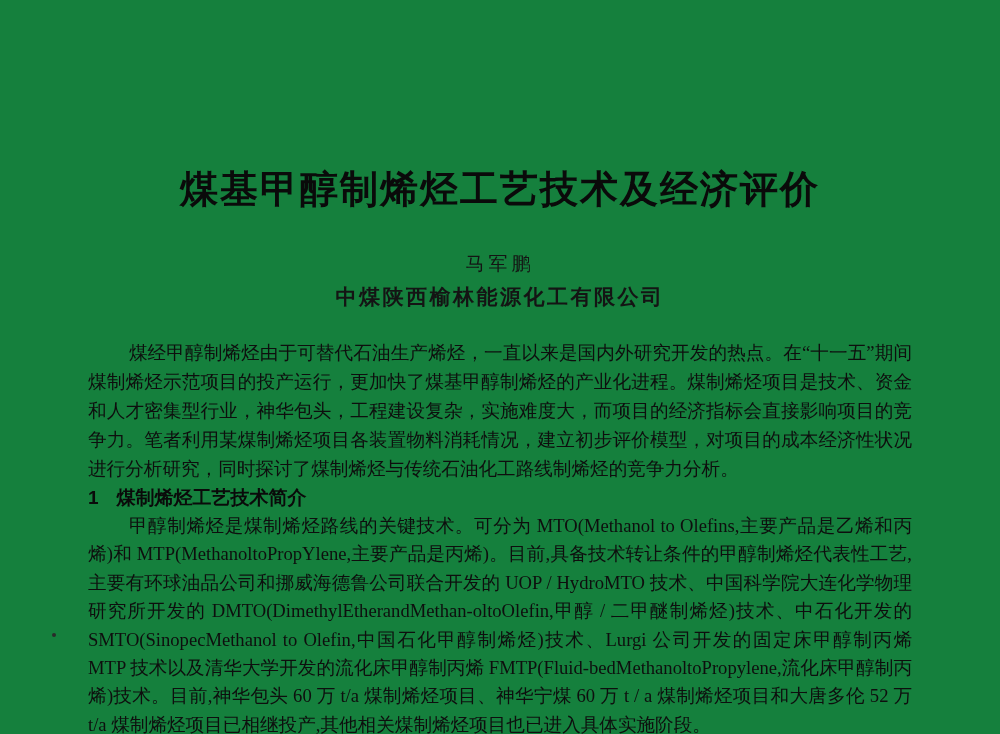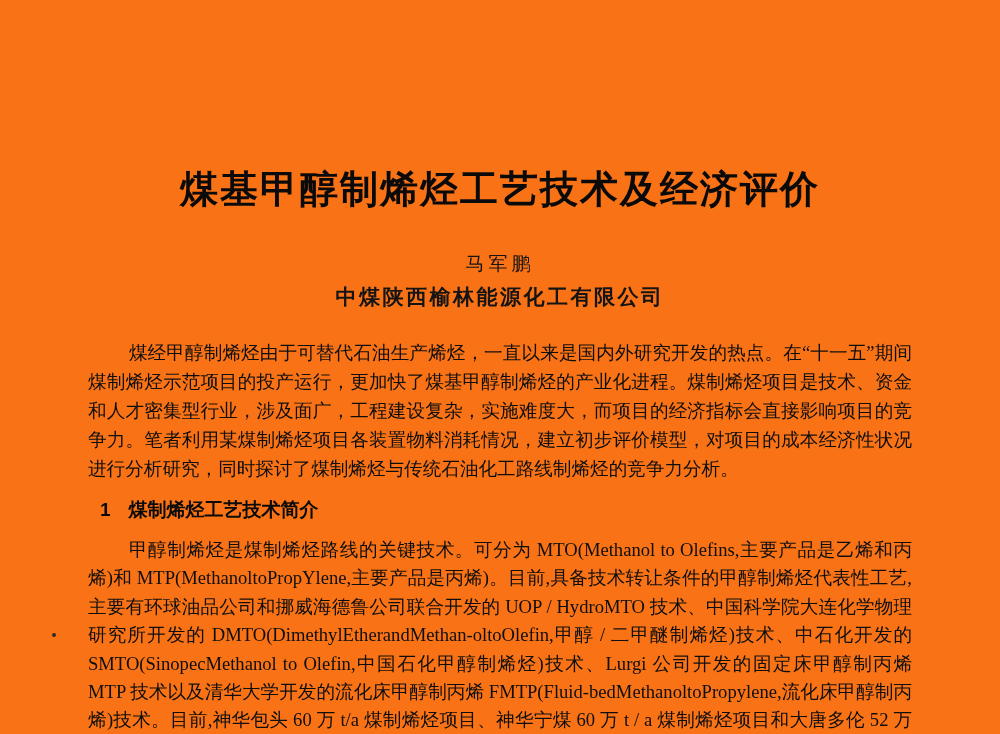--- a/index.html
+++ b/index.html
@@ -4,21 +4,21 @@
 <style>
   html, body {
     margin: 0;
     padding: 0;
     background: #ffffff;
   }
   .page {
     position: relative;
     width: 1000px;
     height: 734px;
-    background: #f97316;
+    background: #15803d;
     color: #101010;
     overflow: hidden;
     font-family: "Liberation Serif", "DejaVu Serif", serif;
   }
   .title {
     position: absolute;
     top: 164px;
     left: 0;
     width: 100%;
     margin: 0;
@@ -63,21 +63,21 @@
     line-height: 29px;
     text-align: justify;
     text-justify: inter-ideograph;
     text-indent: 2.2em;
     color: #0e0e0e;
   }
   .para.body-para {
     line-height: 28.4px;
   }
   .section-heading {
-    margin: 12px;
+    margin: 0;
     padding: 0;
     font-size: 19px;
     font-weight: bold;
     line-height: 29px;
     font-family: "Liberation Sans", "DejaVu Sans", sans-serif;
     color: #0a0a0a;
   }
   .sec-num {
     display: inline-block;
     margin-right: 18px;
@@ -98,21 +98,21 @@
 <div class="page">
 
   <h1 class="title">煤基甲醇制烯烃工艺技术及经济评价</h1>
 
   <div class="author">马军鹏</div>
 
   <div class="affiliation">中煤陕西榆林能源化工有限公司</div>
 
   <div class="content">
 
-    <p class="para abstract">煤经甲醇制烯烃由于可替代石油生产烯烃，一直以来是国内外研究开发的热点。在“十一五”期间煤制烯烃示范项目的投产运行，更加快了煤基甲醇制烯烃的产业化进程。煤制烯烃项目是技术、资金和人才密集型行业，涉及面广，工程建设复杂，实施难度大，而项目的经济指标会直接影响项目的竞争力。笔者利用某煤制烯烃项目各装置物料消耗情况，建立初步评价模型，对项目的成本经济性状况进行分析研究，同时探讨了煤制烯烃与传统石油化工路线制烯烃的竞争力分析。</p>
+    <p class="para abstract">煤经甲醇制烯烃由于可替代石油生产烯烃，一直以来是国内外研究开发的热点。在“十一五”期间煤制烯烃示范项目的投产运行，更加快了煤基甲醇制烯烃的产业化进程。煤制烯烃项目是技术、资金和人才密集型行业，神华包头，工程建设复杂，实施难度大，而项目的经济指标会直接影响项目的竞争力。笔者利用某煤制烯烃项目各装置物料消耗情况，建立初步评价模型，对项目的成本经济性状况进行分析研究，同时探讨了煤制烯烃与传统石油化工路线制烯烃的竞争力分析。</p>
 
     <div class="section-heading">
       <span class="sec-num">1</span><span class="sec-title">煤制烯烃工艺技术简介</span>
     </div>
 
     <p class="para body-para">甲醇制烯烃是煤制烯烃路线的关键技术。可分为 MTO(Methanol to Olefins,主要产品是乙烯和丙烯)和 MTP(MethanoltoPropYlene,主要产品是丙烯)。目前,具备技术转让条件的甲醇制烯烃代表性工艺,主要有环球油品公司和挪威海德鲁公司联合开发的 UOP / HydroMTO 技术、中国科学院大连化学物理研究所开发的 DMTO(DimethylEtherandMethan-oltoOlefin,甲醇 / 二甲醚制烯烃)技术、中石化开发的 SMTO(SinopecMethanol to Olefin,中国石化甲醇制烯烃)技术、Lurgi 公司开发的固定床甲醇制丙烯 MTP 技术以及清华大学开发的流化床甲醇制丙烯 FMTP(Fluid-bedMethanoltoPropylene,流化床甲醇制丙烯)技术。目前,神华包头 60 万 t/a 煤制烯烃项目、神华宁煤 60 万 t / a 煤制烯烃项目和大唐多伦 52 万 t/a 煤制烯烃项目已相继投产,其他相关煤制烯烃项目也已进入具体实施阶段。</p>
 
   </div>
 
   <div class="margin-dot"></div>

